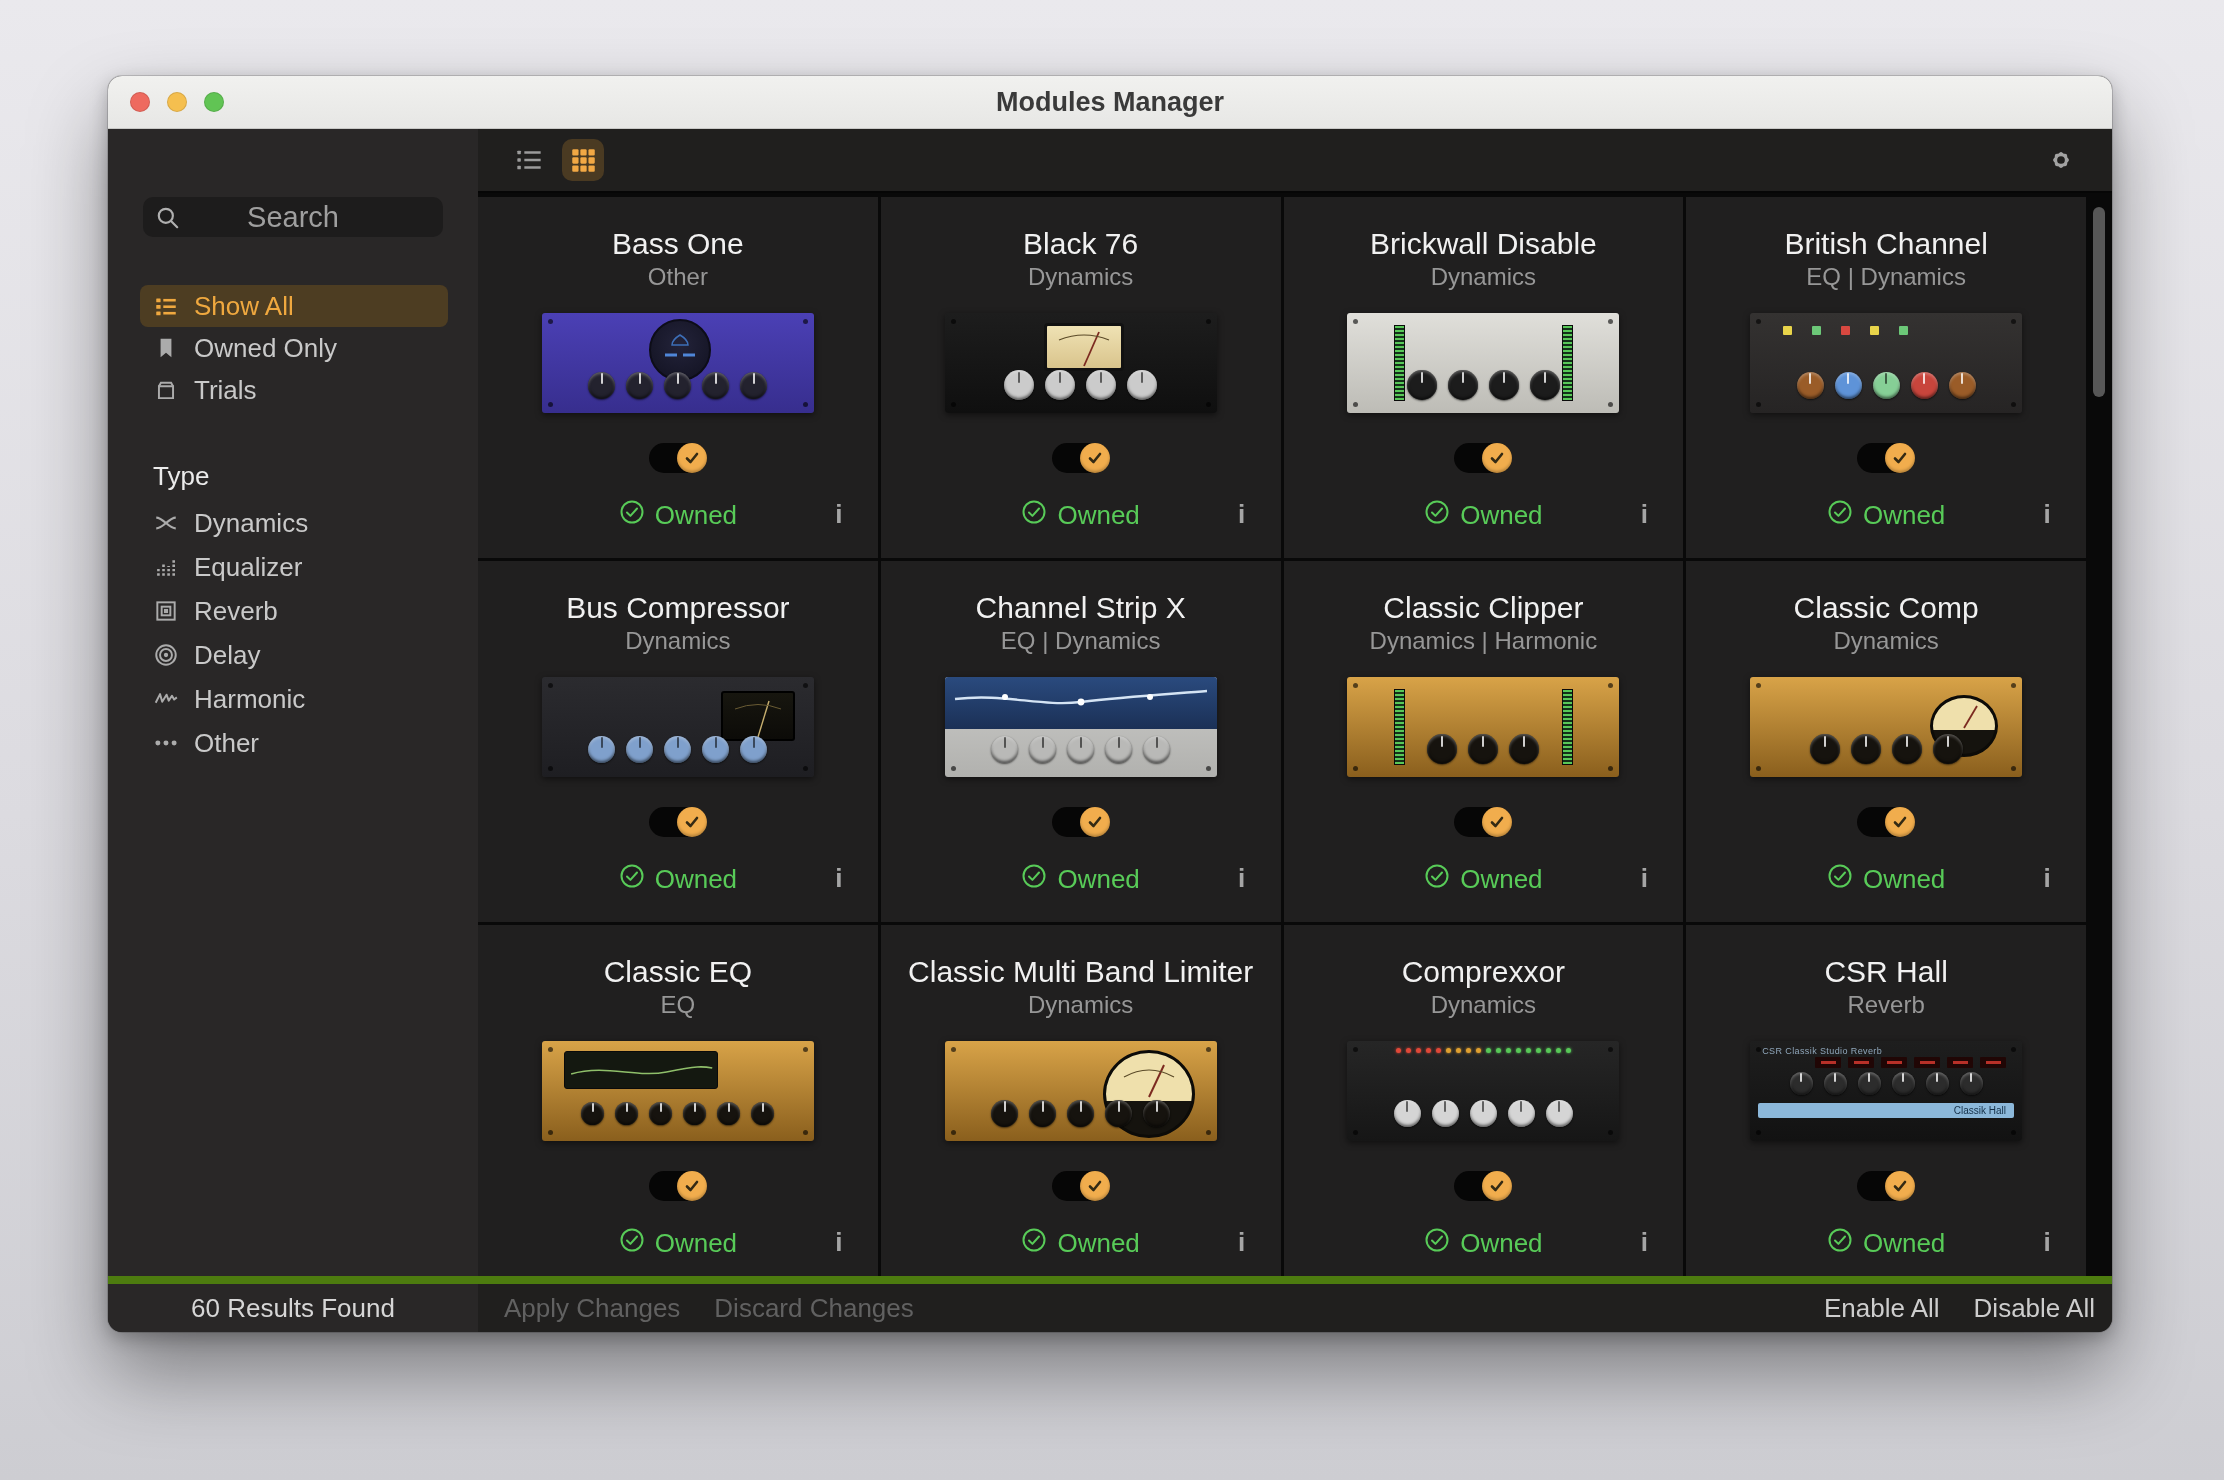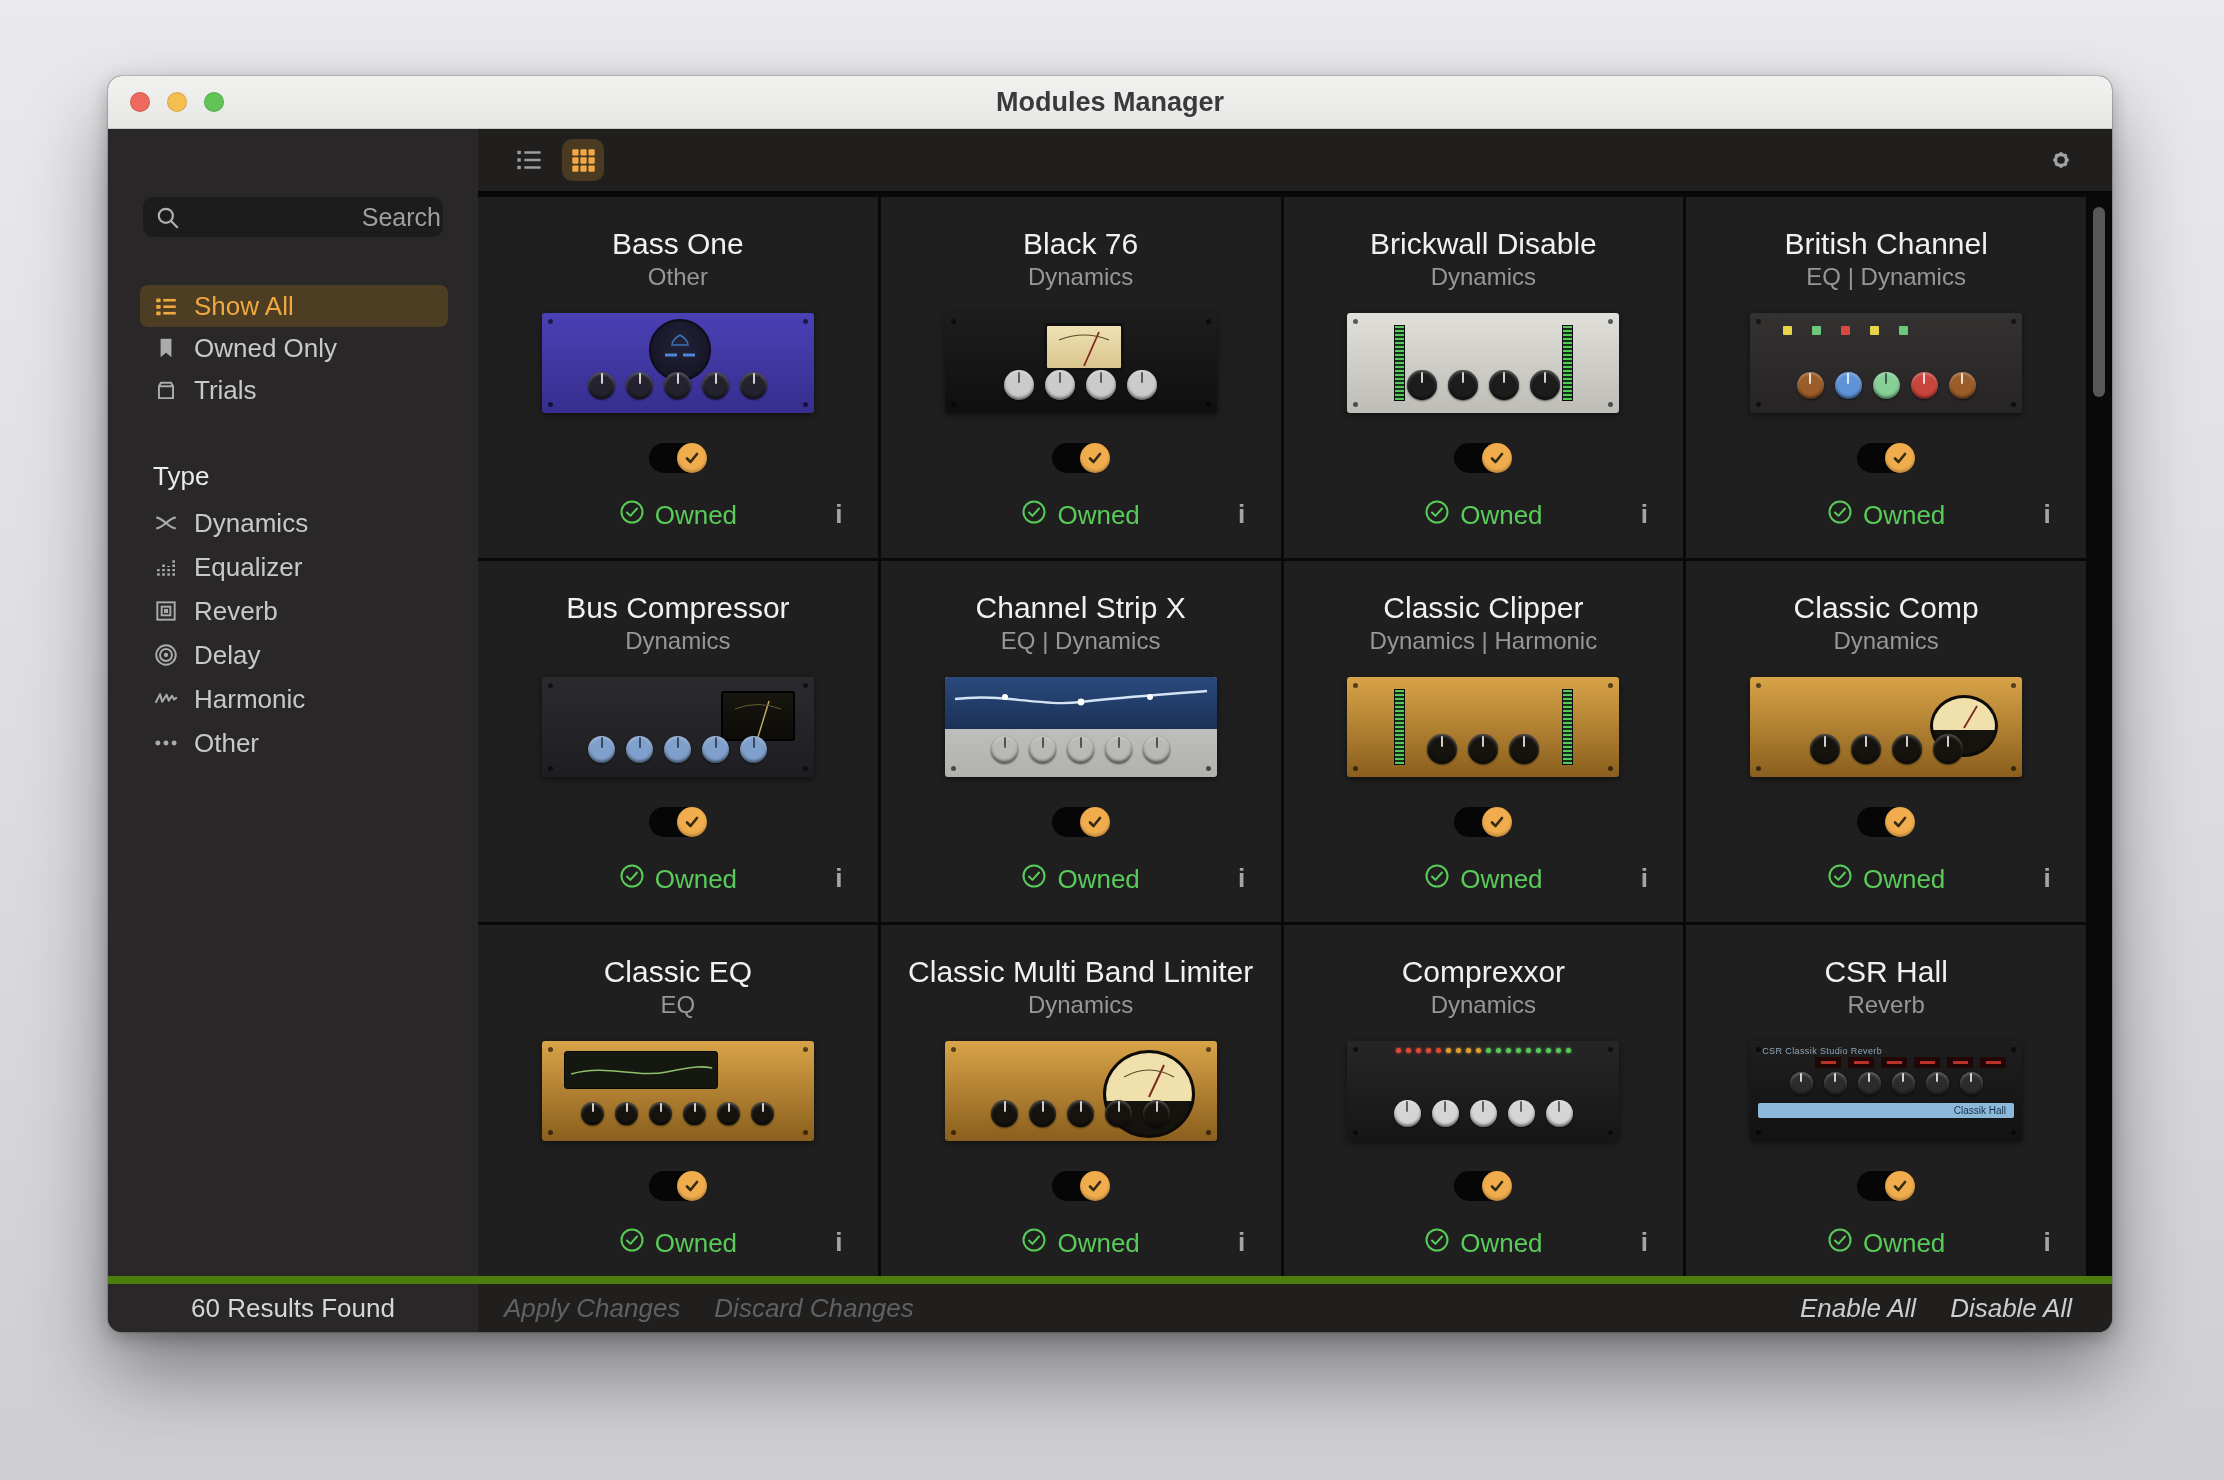--- a/index.html
+++ b/index.html
@@ -19,21 +19,21 @@
   .titlebar{height:52px;flex:none;position:relative;display:flex;align-items:center;justify-content:center;
     background:linear-gradient(#f1f1ef,#e7e7e5);border-bottom:1px solid #c8c8c6;}
   .lights{position:absolute;left:22px;top:0;bottom:0;display:flex;align-items:center;gap:17px;}
   .light{width:20px;height:20px;border-radius:50%;box-shadow:inset 0 0 0 1px rgba(0,0,0,.12);}
   .title{font-size:27px;font-weight:bold;color:#3a3a3a;}
   
   .content{flex:1;display:flex;min-height:0;}
   .sidebar{width:370px;flex:none;background:#292727;display:flex;flex-direction:column;}
   .search-wrap{margin:68px 35px 0 35px;position:relative;}
   .search-wrap input{width:100%;box-sizing:border-box;height:40px;border:none;outline:none;border-radius:10px;
-    background:#1d1c1c;color:#cfcfcf;font-size:25px;text-align:right;font-family:inherit;}
+    background:#1d1c1c;color:#cfcfcf;font-size:29px;text-align:center;font-family:inherit;}
   .search-wrap input::placeholder{color:#9f9f9f;}
   .search-ic{position:absolute;left:12px;top:8px;pointer-events:none;}
   .filters{margin:48px 30px 0 32px;}
   .filter-item,.type-item{height:42px;border-radius:8px;display:flex;align-items:center;gap:15px;
     padding:0 13px;font-size:26px;color:#c9c9c9;cursor:default;}
   .filter-item.selected{background:#4d3d22;color:#efa83f;}
   .type-header{margin:50px 0 0 45px;font-size:26px;color:#ebebeb;line-height:30px;}
   .types{margin:10px 30px 0 32px;}
   .type-item{height:44px;}
   .icon{width:26px;height:26px;flex:none;display:flex;align-items:center;justify-content:center;}
@@ -64,21 +64,21 @@
   .tknob{position:absolute;right:0;top:0;width:30px;height:30px;border-radius:50%;background:#f1ad4d;
     display:flex;align-items:center;justify-content:center;box-shadow:inset 0 -2px 3px rgba(0,0,0,.25);}
   .owned-row{margin-top:26px;width:100%;position:relative;display:flex;align-items:center;justify-content:center;
     gap:10px;color:#58cb58;font-size:26px;}
   .info{position:absolute;right:34px;top:0;color:#a5a5a5;font-size:26px;font-weight:bold;width:10px;text-align:center;}
   
   .footerrow{height:48px;flex:none;display:flex;border-top:8px solid #4d7c0f;}
   .sidebar-footer{width:370px;flex:none;background:#292727;display:flex;align-items:center;justify-content:center;
     color:#d6d6d6;font-size:26px;}
   .main-footer{flex:1;background:#201f1e;display:flex;align-items:center;font-size:26px;
-    padding:0 40px 0 26px;gap:34px;font-style:italic;}
+    padding:0 17px 0 26px;gap:34px;}
   .btn-dim{color:#616161;}
   .btn-lit{color:#cdcdcd;}
   .spacer{flex:1;}
 </style>
 </head>
 <body>
 
 <div class="window">
 
   <div class="titlebar">

